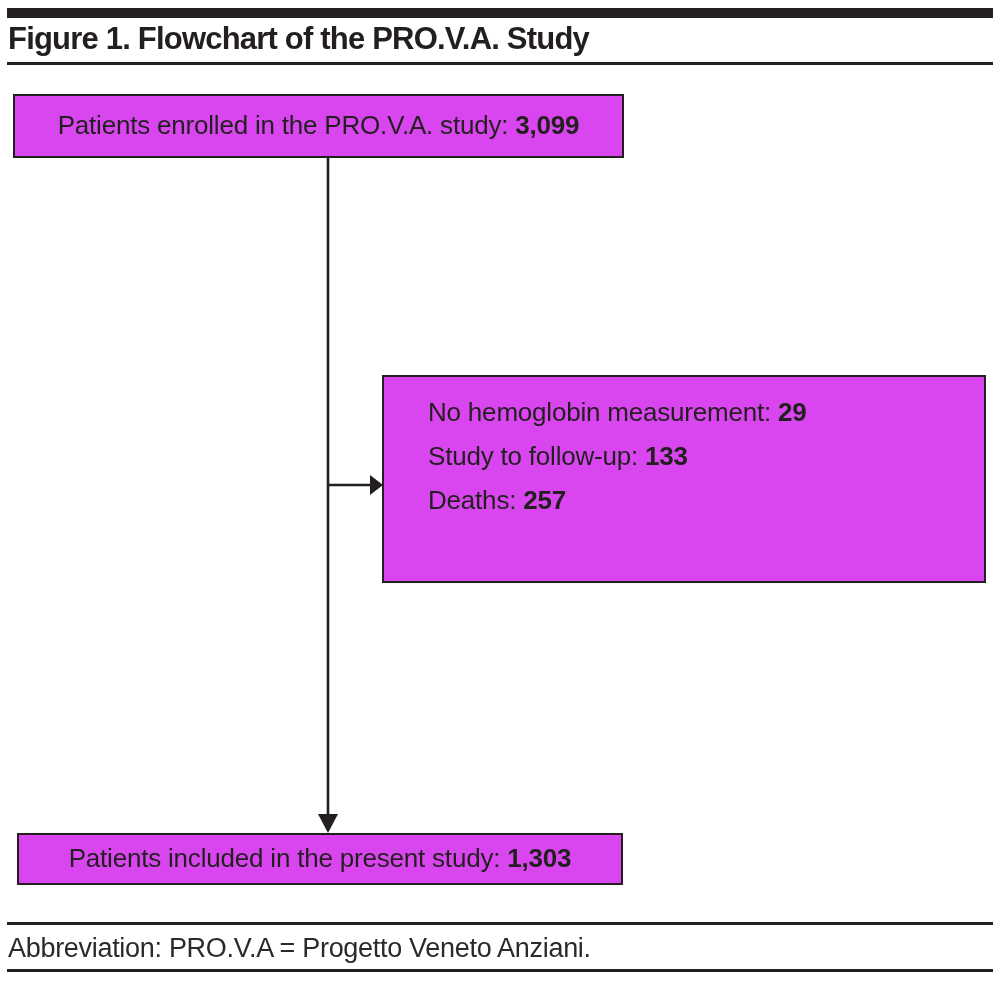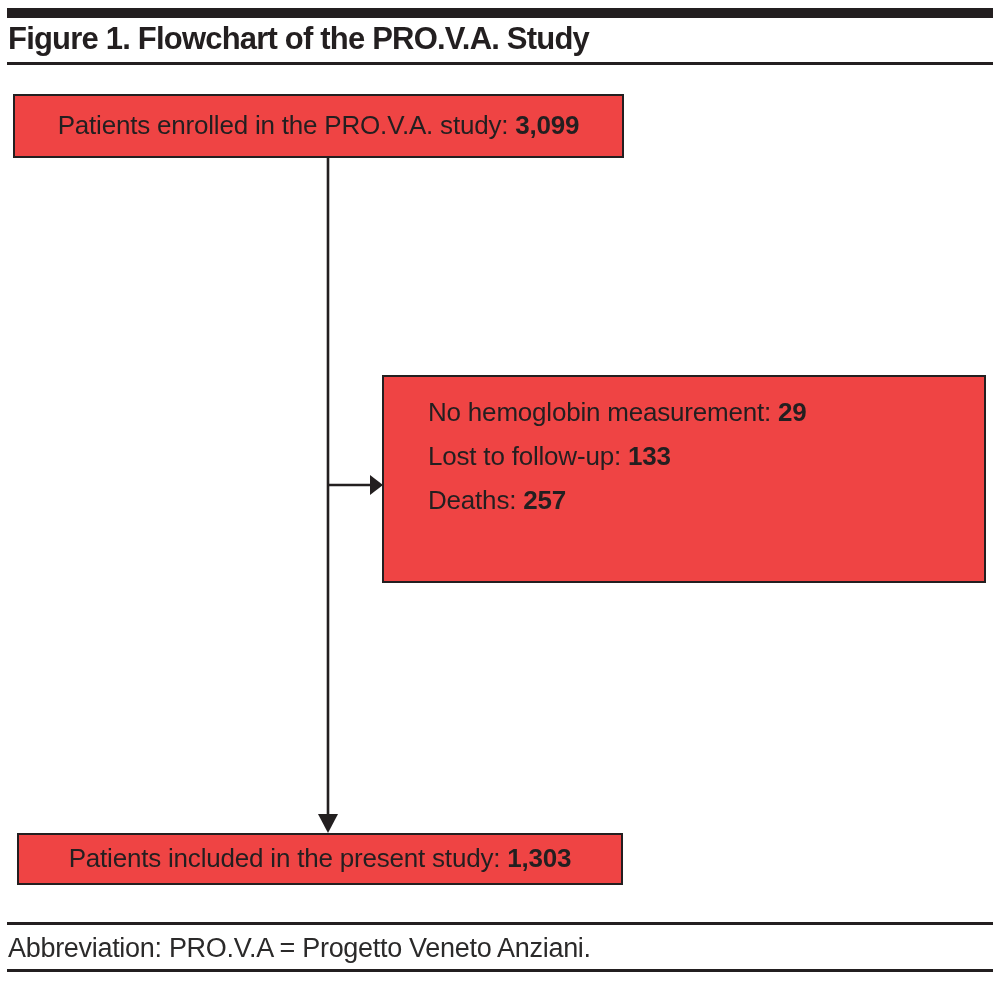--- a/index.html
+++ b/index.html
@@ -45,21 +45,21 @@
   }
   .connectors {
     position: absolute;
     left: 0;
     top: 0;
   }
   .node {
     position: absolute;
     box-sizing: border-box;
     border: 2.5px solid #231f20;
-    background: #ef4444;
+    background: #d946ef;
     font-size: 26px;
     letter-spacing: -0.2px;
     line-height: 1.15;
     white-space: nowrap;
   }
   .node p { margin: 0; }
   .node-centered {
     display: flex;
     align-items: center;
     justify-content: center;
@@ -138,21 +138,21 @@
     <line x1="328" y1="485" x2="372" y2="485" stroke="#231f20" stroke-width="2.6"></line>
     <polygon points="370,475 370,495 383,485" fill="#231f20"></polygon>
   </svg>
 
   <div class="node node-enrolled node-centered">
     <p><span>Patients enrolled in the PRO.V.A. study:</span><span class="val">3,099</span></p>
   </div>
 
   <div class="node node-excluded">
     <p class="row indent"><span>No hemoglobin measurement:</span><span class="val">29</span></p>
-    <p class="row indent"><span>Lost to follow-up:</span><span class="val">133</span></p>
+    <p class="row indent"><span>Study to follow-up:</span><span class="val">133</span></p>
     <p class="row indent"><span>Deaths:</span><span class="val">257</span></p>
   </div>
 
   <div class="node node-included node-centered">
     <p><span>Patients included in the present study:</span><span class="val">1,303</span></p>
   </div>
 
   <div class="rule-foot-top"></div>
 
   <p class="footnote">Abbreviation: PRO.V.A = Progetto Veneto Anziani.</p>

